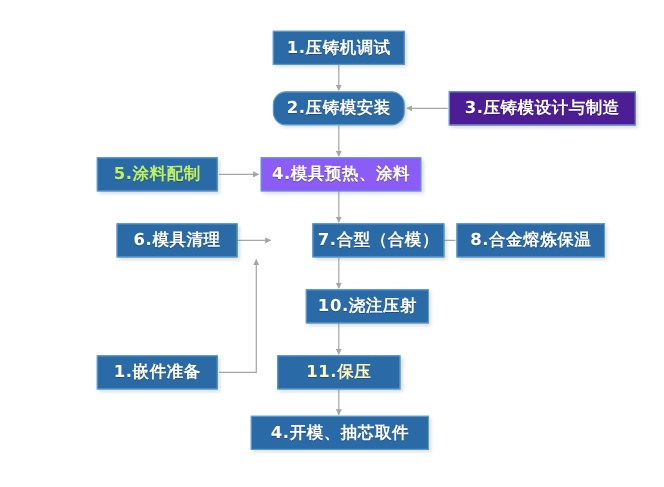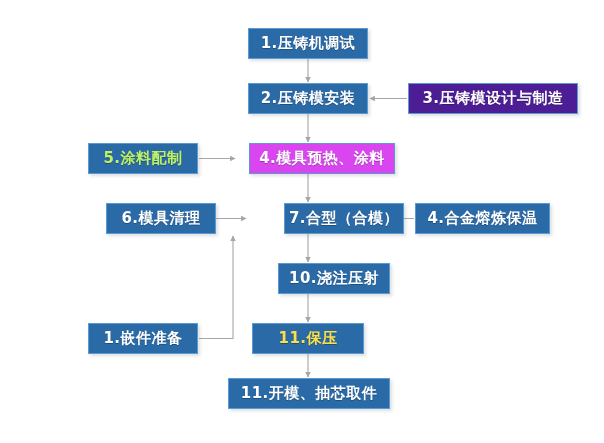--- a/index.html
+++ b/index.html
@@ -64,47 +64,47 @@
 
       <path d="M 199 338.5 L 233 338.5 L 233 236"></path>
 
       <path d="M 308 354 L 308 377"></path>
     </g>
   </svg>
 
   <div class="node" style="left: 248px; top: 28px; width: 120px; height: 31px; background: rgb(42, 106, 166); border-color: rgb(91, 155, 213); color: rgb(255, 255, 255);">
     <span>1.压铸机调试</span>
   </div>
-  <div class="node" style="left: 248px; top: 83px; width: 120px; height: 31px; background: rgb(42, 106, 166); border-color: rgb(91, 155, 213); color: rgb(255, 255, 255);">
+  <div class="node" style="left: 248px; top: 83px; width: 120px; height: 31px; background: rgb(42, 106, 166); border-color: rgb(91, 155, 213); color: rgb(255, 255, 255); border-radius: 12px;">
     <span>2.压铸模安装</span>
   </div>
   <div class="node" style="left: 408px; top: 83px; width: 170px; height: 31px; background: #4c1d95; border-color: rgb(91, 155, 213); color: rgb(255, 255, 255);">
     <span>3.压铸模设计与制造</span>
   </div>
-  <div class="node" style="left: 249px; top: 143px; width: 146px; height: 31px; background: #d946ef; border-color: rgb(91, 155, 213); color: rgb(255, 255, 255);">
+  <div class="node" style="left: 237px; top: 143px; width: 146px; height: 31px; background: #8b5cf6; border-color: rgb(91, 155, 213); color: rgb(255, 255, 255);">
     <span>4.模具预热、涂料</span>
   </div>
   <div class="node" style="left: 88px; top: 143px; width: 110px; height: 31px; background: rgb(42, 106, 166); border-color: rgb(91, 155, 213); color: #bef264;">
     <span>5.涂料配制</span>
   </div>
   <div class="node" style="left: 88px; top: 203px; width: 110px; height: 31px; background: rgb(42, 106, 166); border-color: rgb(91, 155, 213); color: rgb(255, 255, 255); margin-left: 18px;">
     <span>6.模具清理</span>
   </div>
   <div class="node" style="left: 248px; top: 203px; width: 120px; height: 31px; background: rgb(42, 106, 166); border-color: rgb(91, 155, 213); color: rgb(255, 255, 255); margin-left: 36px;">
     <span>7.合型（合模）</span>
   </div>
   <div class="node" style="left: 415px; top: 203px; width: 135px; height: 31px; background: rgb(42, 106, 166); border-color: rgb(91, 155, 213); color: rgb(255, 255, 255);">
-    <span>4.合金熔炼保温</span>
+    <span>8.合金熔炼保温</span>
   </div>
   <div class="node" style="left: 88px; top: 323px; width: 110px; height: 31px; background: rgb(42, 106, 166); border-color: rgb(91, 155, 213); color: rgb(255, 255, 255);">
     <span>1.嵌件准备</span>
   </div>
   <div class="node" style="left: 252px; top: 263px; width: 112px; height: 31px; background: rgb(42, 106, 166); border-color: rgb(91, 155, 213); color: rgb(255, 255, 255); margin-left: 26px;">
     <span>10.浇注压射</span>
   </div>
-  <div class="node" style="left: 252px; top: 323px; width: 112px; height: 31px; background: rgb(42, 106, 166); border-color: rgb(91, 155, 213); color: #fde047;">
+  <div class="node" style="left: 252px; top: 323px; width: 112px; height: 31px; background: rgb(42, 106, 166); border-color: rgb(91, 155, 213); color: #fef9c3;">
     <span>11.保压</span>
   </div>
   <div class="node" style="left: 228px; top: 378px; width: 162px; height: 31px; background: rgb(42, 106, 166); border-color: rgb(91, 155, 213); color: rgb(255, 255, 255);">
-    <span>11.开模、抽芯取件</span>
+    <span>4.开模、抽芯取件</span>
   </div>
 
 </div>
 
 </body></html>

